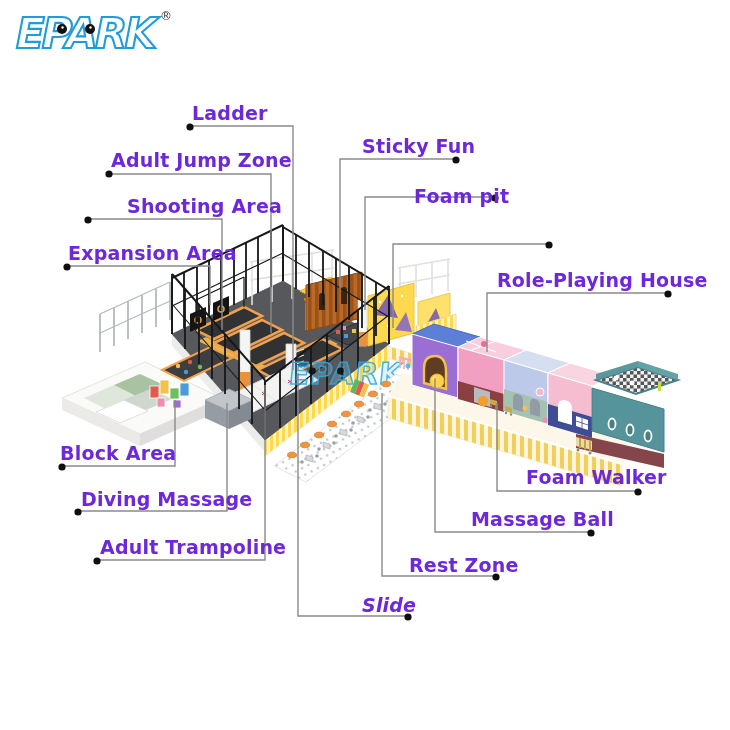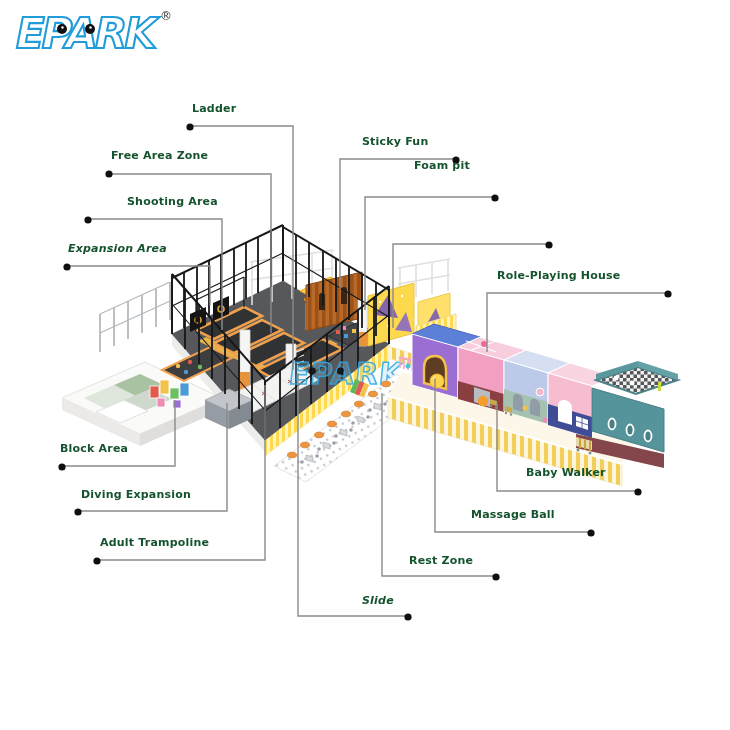--- a/index.html
+++ b/index.html
@@ -1,20 +1,20 @@
 <!DOCTYPE html>
 <html><head>
 <meta charset="utf-8">
 <style>
   html,body{margin:0;padding:0;background:#fff;}
   .stage{position:relative;width:730px;height:730px;background:#ffffff;overflow:hidden;
          font-family:"DejaVu Sans","Liberation Sans",sans-serif;}
   .scene-svg{position:absolute;left:0;top:0;}
   .logo-svg{position:absolute;left:12px;top:4px;}
-  .callout{position:absolute;font-size:11px;font-weight:700;color:#14532d;
+  .callout{position:absolute;font-size:19px;font-weight:700;color:#6d28d9;
            letter-spacing:.2px;white-space:nowrap;line-height:1.1;}
 </style>
 </head>
 <body>
 
 <div class="stage">
 
   <svg class="scene-svg" width="730" height="730" viewBox="0 0 730 730">
     <defs>
       <pattern id="dotp" width="10" height="10" patternUnits="userSpaceOnUse" patternTransform="rotate(18)">
@@ -339,26 +339,26 @@
   <svg class="logo-svg" width="175" height="60" viewBox="0 0 175 60">
     <text x="4" y="44" font-size="42" font-weight="bold" font-style="italic" letter-spacing="-3" fill="#ffffff" stroke="#1f9cd9" stroke-width="2.1">EPARK</text>
     <circle cx="50" cy="25" r="5" fill="#111111"></circle>
     <circle cx="78" cy="25" r="5" fill="#111111"></circle>
     <circle cx="50.5" cy="23.5" r="1.2" fill="#ffffff"></circle>
     <circle cx="78.5" cy="23.5" r="1.2" fill="#ffffff"></circle>
     <text x="148" y="16" font-size="12" fill="#333333">®</text>
   </svg>
 
   <div class="callout" style="left:192px;top:103px;">Ladder</div>
-  <div class="callout" style="left:111px;top:150px;">Free Area Zone</div>
+  <div class="callout" style="left:111px;top:150px;">Adult Jump Zone</div>
   <div class="callout" style="left:91px;top:196px;margin-left:36px;">Shooting Area</div>
-  <div class="callout" style="left:68px;top:243px;font-style:italic;">Expansion Area</div>
+  <div class="callout" style="left:68px;top:243px;">Expansion Area</div>
   <div class="callout" style="left:362px;top:136px;text-align:center;">Sticky Fun</div>
-  <div class="callout" style="left:414px;top:160px;">Foam pit</div>
+  <div class="callout" style="left:414px;top:186px;">Foam pit</div>
   <div class="callout" style="left:497px;top:270px;text-align:right;">Role-Playing House</div>
   <div class="callout" style="left:60px;top:443px;">Block Area</div>
-  <div class="callout" style="left:81px;top:489px;">Diving Expansion</div>
+  <div class="callout" style="left:81px;top:489px;">Diving Massage</div>
   <div class="callout" style="left:100px;top:537px;">Adult Trampoline</div>
-  <div class="callout" style="left:526px;top:467px;">Baby Walker</div>
+  <div class="callout" style="left:526px;top:467px;">Foam Walker</div>
   <div class="callout" style="left:471px;top:509px;">Massage Ball</div>
   <div class="callout" style="left:409px;top:555px;">Rest Zone</div>
   <div class="callout" style="left:362px;top:595px;font-style:italic;">Slide</div>
 </div>
 
 </body></html>

